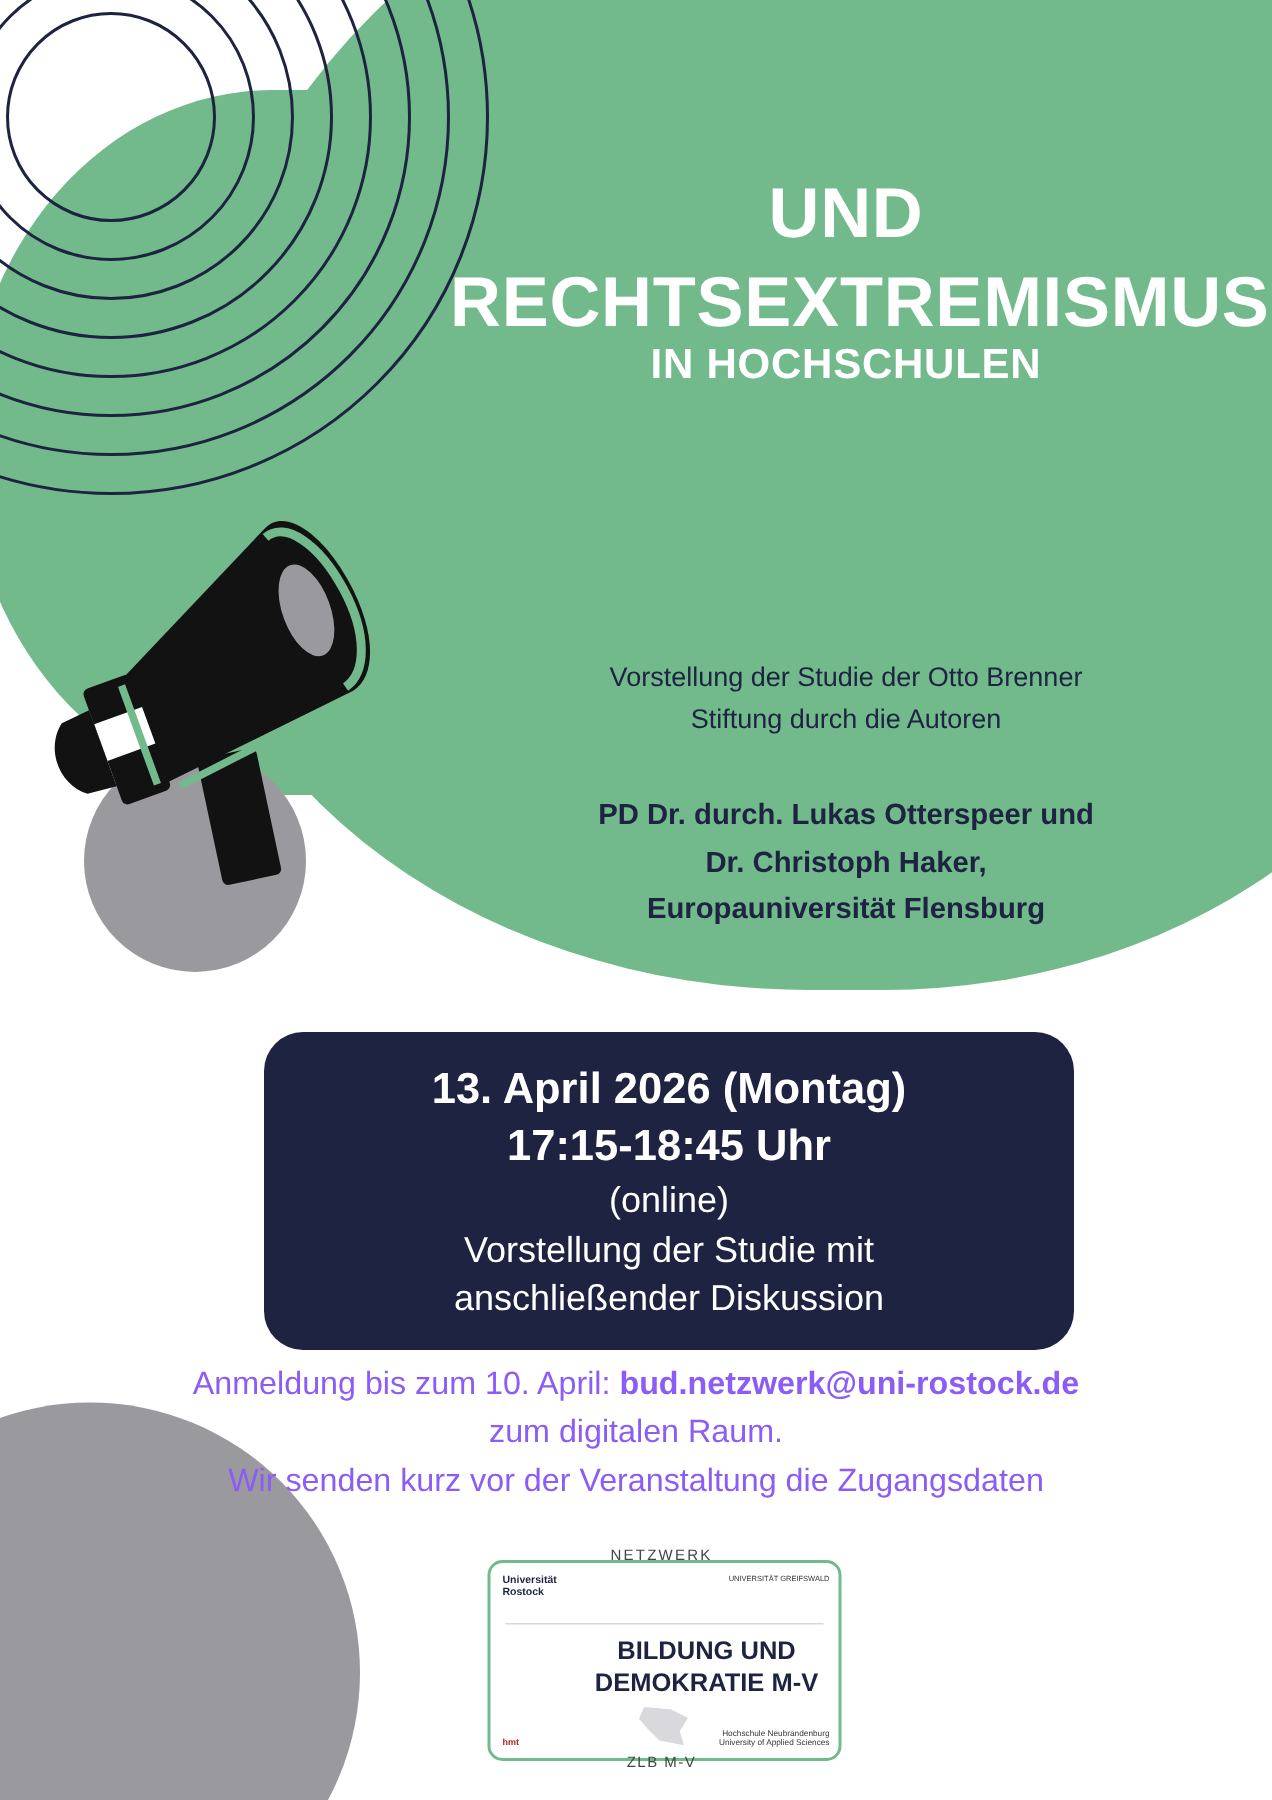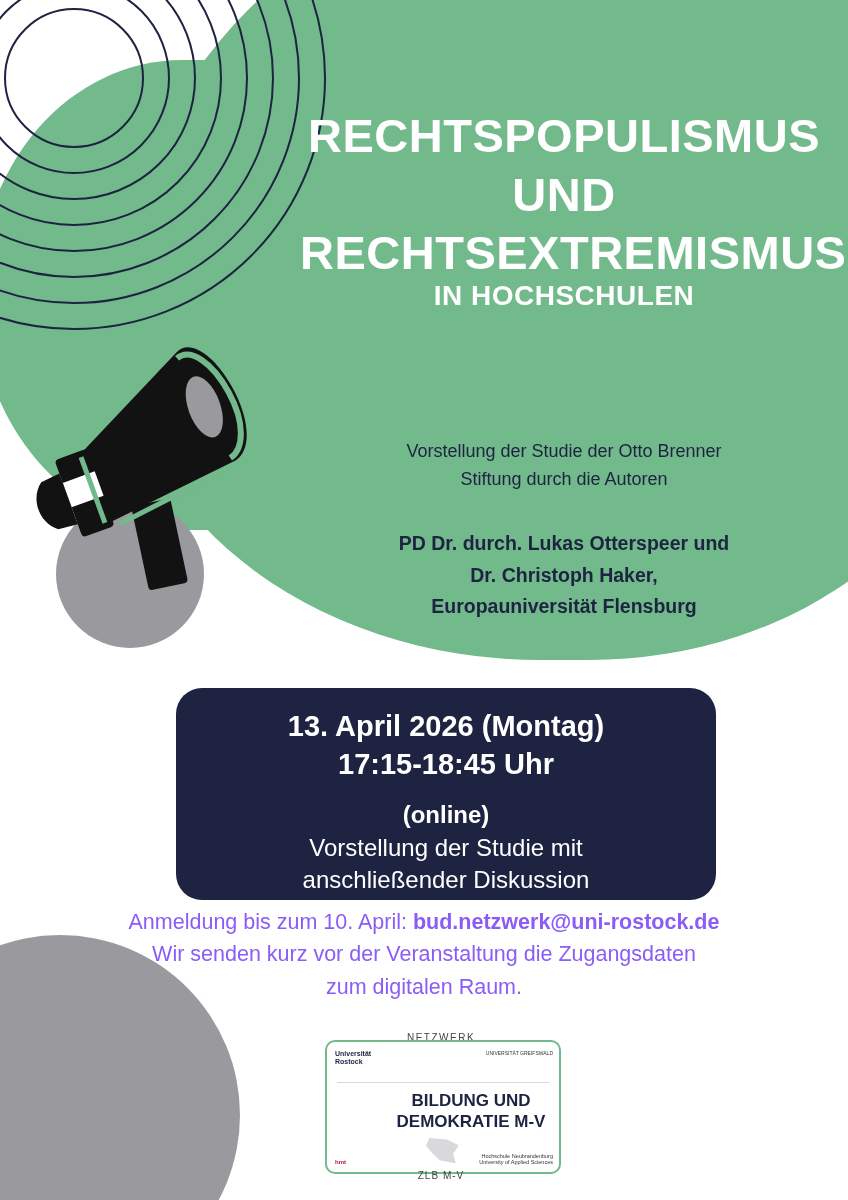--- a/index.html
+++ b/index.html
@@ -149,23 +149,23 @@
     font-weight: 700;
     line-height: 1.3;
   }
   .info-card .time {
     font-size: 29px;
     font-weight: 700;
     line-height: 1.3;
   }
   .info-card .mode {
     font-size: 24px;
-    font-weight: 700;
+    font-weight: 400;
     line-height: 1.35;
-    margin-top: 16px;
+    margin-top: 2px;
   }
   .info-card .desc {
     font-size: 24px;
     font-weight: 400;
     line-height: 1.33;
     margin-top: 0px;
   }
 
   
   .registration {
@@ -308,21 +308,20 @@
       <rect x="46" y="104" width="34" height="82" rx="4" fill="#121212"></rect>
       <rect x="46" y="128" width="34" height="26" fill="#ffffff"></rect>
       <path d="M26 120 C10 132 10 158 26 170 L46 172 L46 118 Z" fill="#121212"></path>
       <rect x="96" y="176" width="40" height="86" rx="4" fill="#121212" transform="rotate(8 116 219)"></rect>
       <path d="M72 110 L72 180" stroke="#72b98b" stroke-width="5" fill="none"></path>
       <path d="M86 186 L200 172" stroke="#72b98b" stroke-width="5" fill="none"></path>
     </g>
   </svg>
 
   <div class="headline">
-    <div class="l1">RECHTSPOPULISMUS</div>
     <div class="l2">UND</div>
     <div class="l3">RECHTSEXTREMISMUS</div>
     <div class="l4">IN HOCHSCHULEN</div>
   </div>
 
   <div class="subtitle">
     <div>Vorstellung der Studie der Otto Brenner</div>
     <div>Stiftung durch die Autoren</div>
   </div>
 
@@ -337,22 +336,22 @@
     <div class="time">17:15-18:45 Uhr</div>
     <div class="mode">(online)</div>
     <div class="desc">Vorstellung der Studie mit</div>
     <div class="desc">anschließender Diskussion</div>
   </div>
 
   <div class="registration">
     <div>
       <span>Anmeldung bis zum 10. April: </span><span class="mail">bud.netzwerk@uni-rostock.de</span>
     </div>
+    <div>zum digitalen Raum.</div>
     <div>Wir senden kurz vor der Veranstaltung die Zugangsdaten</div>
-    <div>zum digitalen Raum.</div>
   </div>
 
   <div class="logo-netzwerk">NETZWERK</div>
   <div class="logo-box">
     <div class="logo-mini logo-uni-rostock">Universität Rostock</div>
     <div class="logo-mini logo-greifswald">UNIVERSITÄT GREIFSWALD</div>
     <div class="logo-sep"></div>
     <div class="logo-main">
       <div>BILDUNG UND</div>
       <div>DEMOKRATIE M-V</div>

